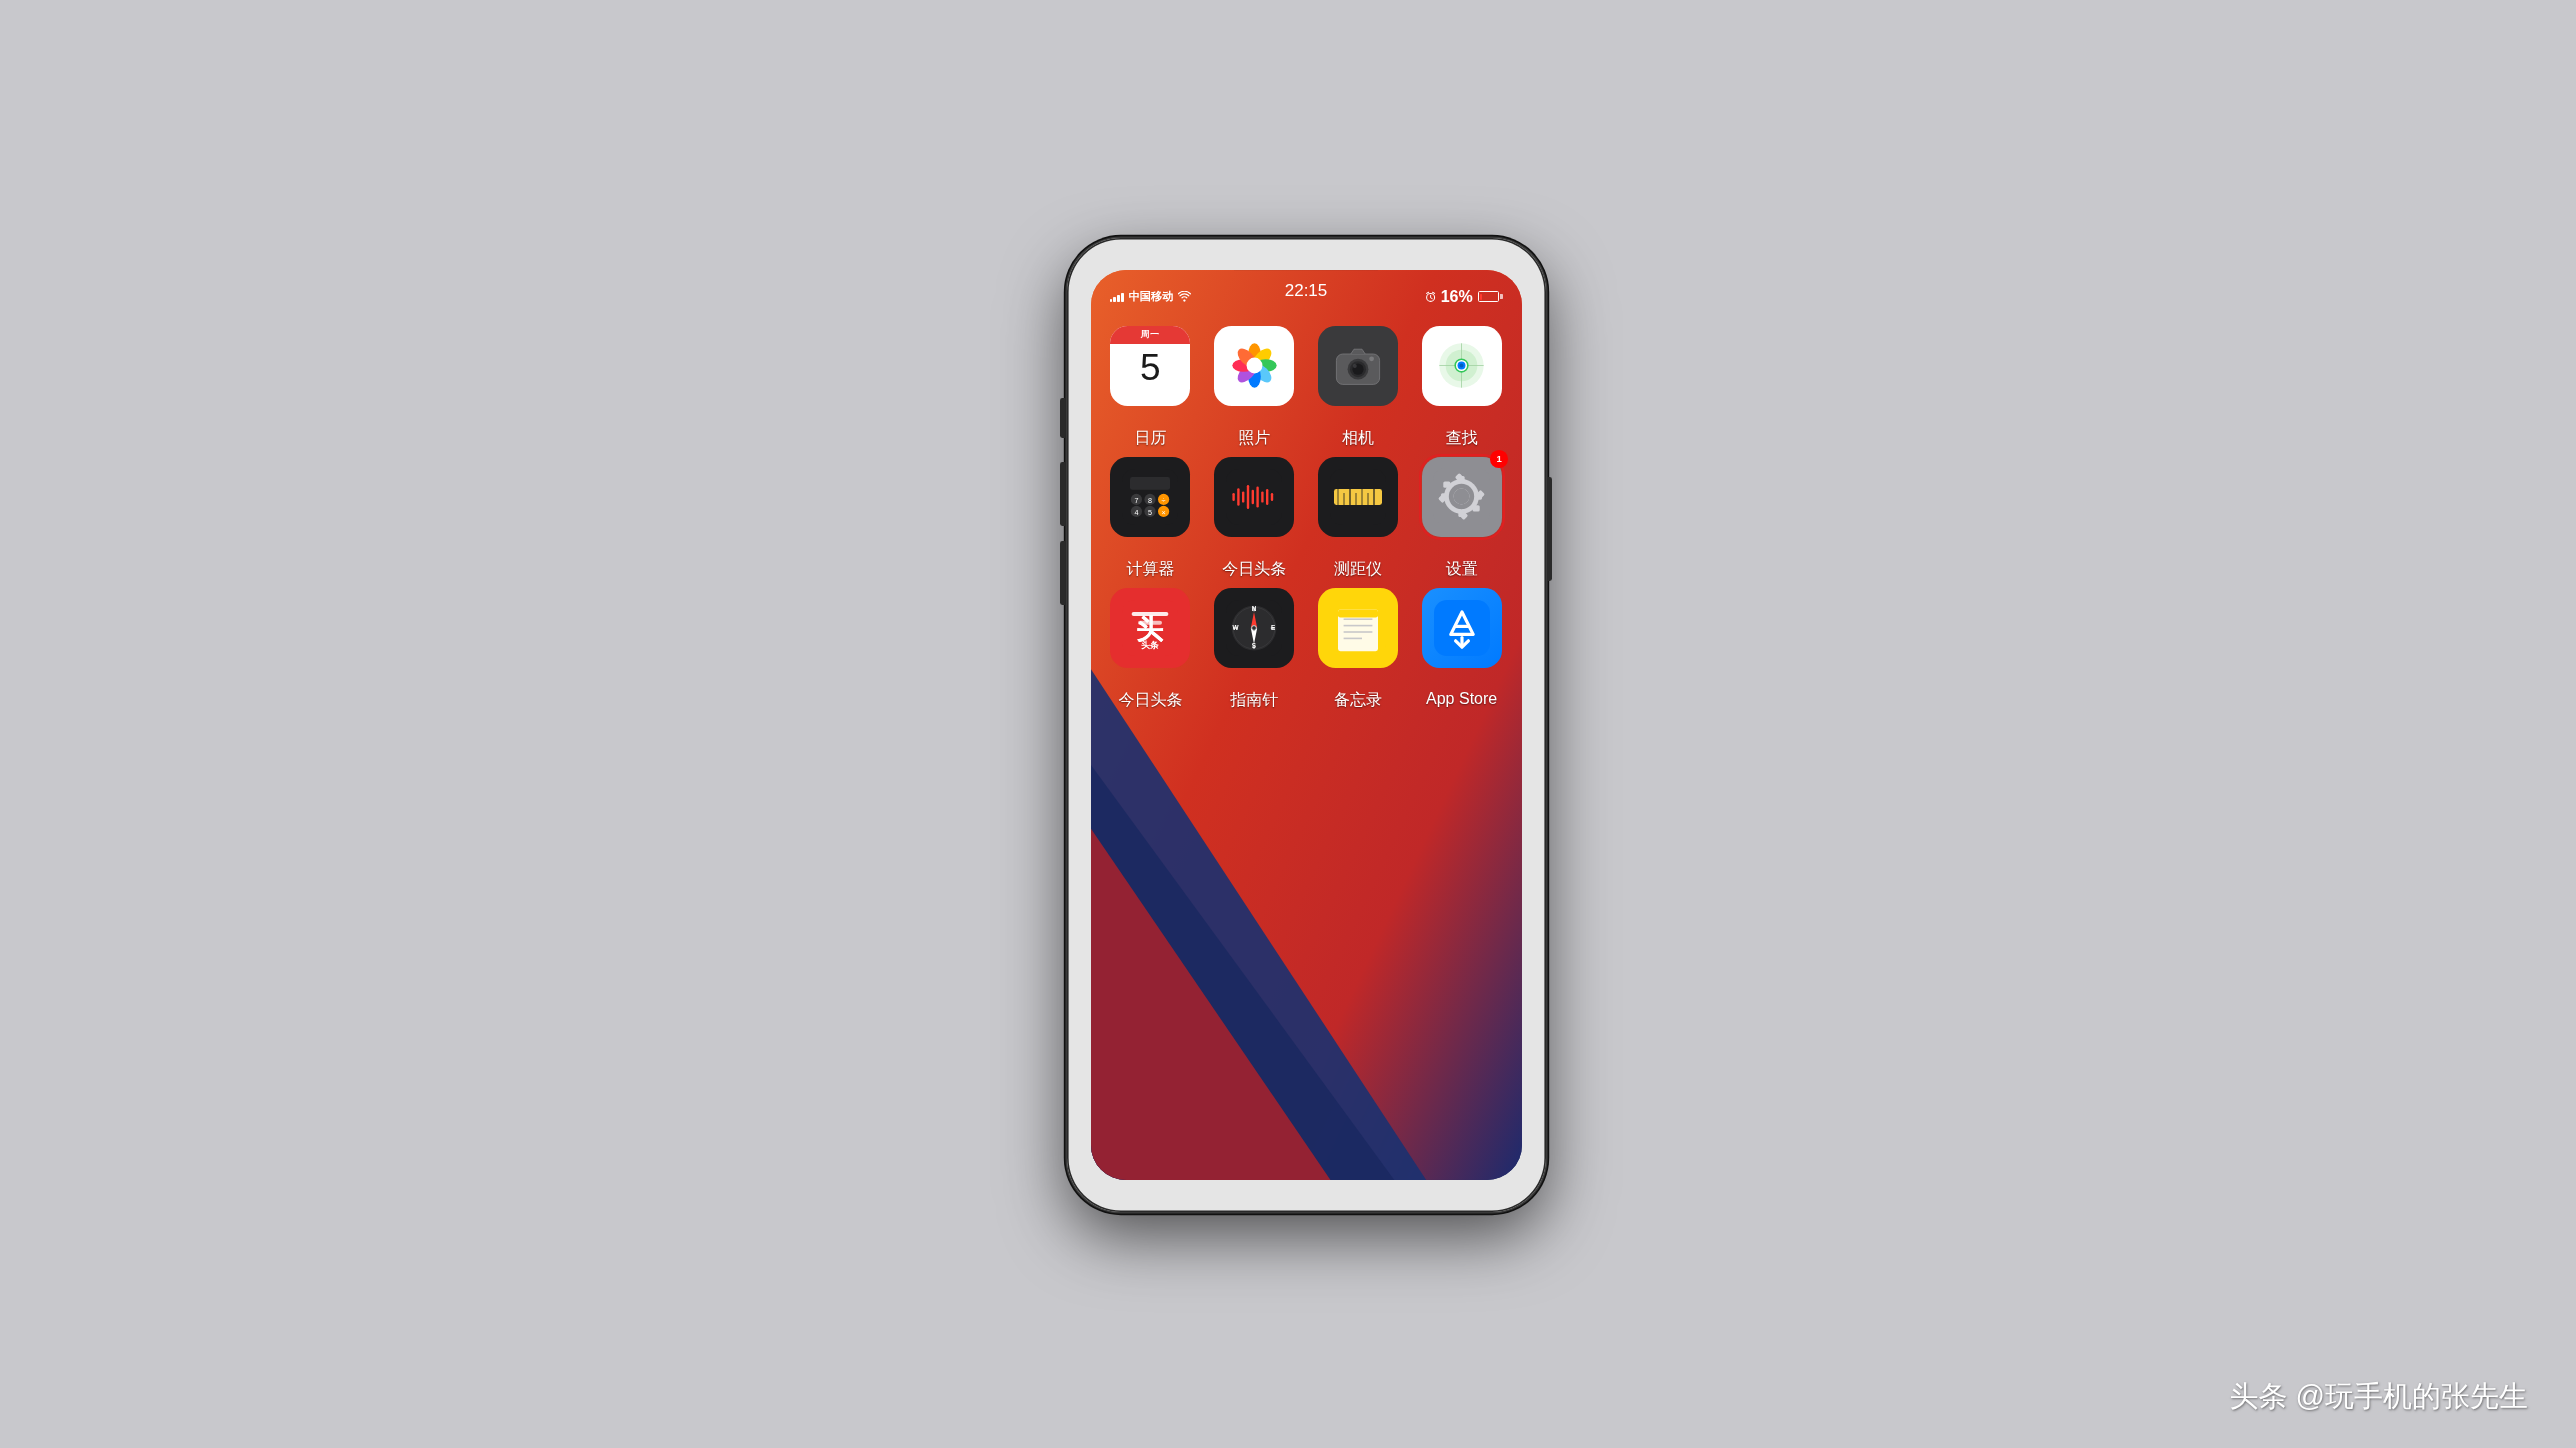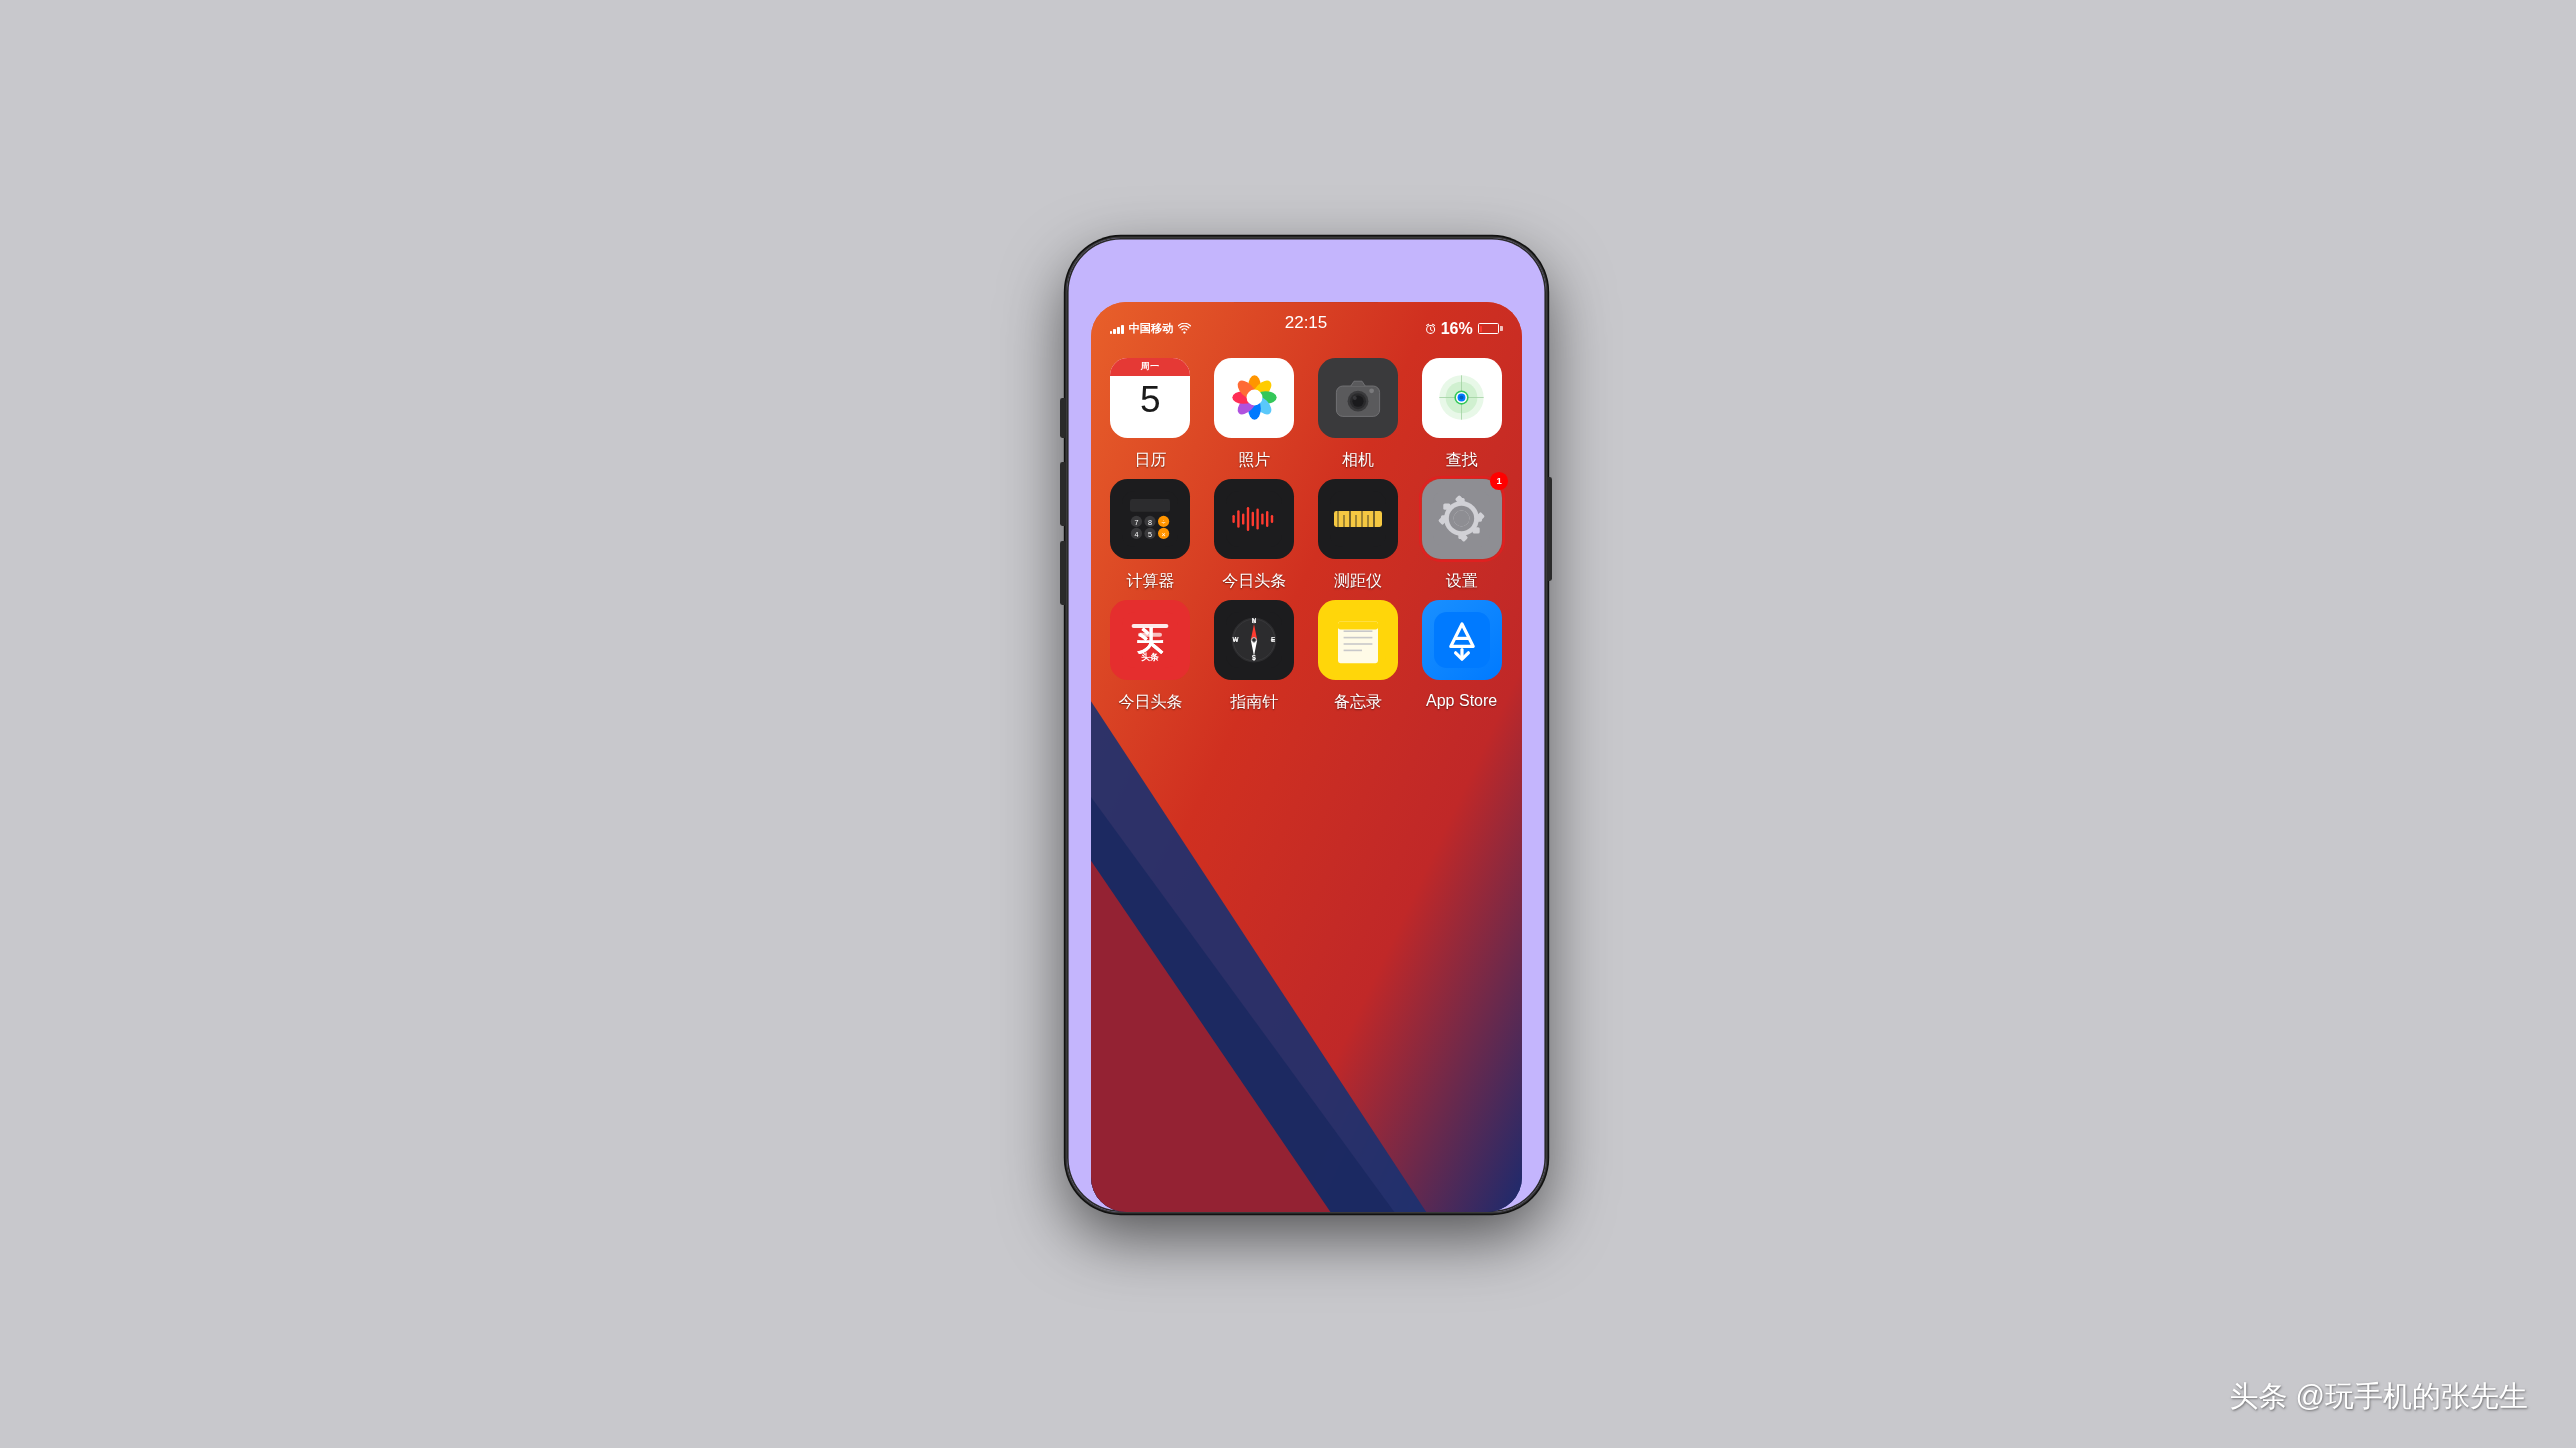--- a/index.html
+++ b/index.html
@@ -25,30 +25,30 @@
       font-weight: 500;
       text-shadow: 0.8px 0.8px 2.4px rgba(0,0,0,0.5);
       z-index: 100;
       margin-top: 10px;
     }
 
     
     .iphone-frame {
       width: 479px;
       height: 974px;
-      background: #c4b5fd;
+      background: #e5e5e5;
       border-radius: 54px;
       position: relative;
       box-shadow:
         0 0 0 1.6px #3a3a3a,
         0 0 0 3.2px #111,
         0 24px 64px rgba(0,0,0,0.6),
         inset 0 0 0 1.6px #2a2a2a;
       display: flex;
-      align-items: flex-end;
+      align-items: center;
       justify-content: center;
       margin-left: 36px;
     }
 
     
     .btn-side-left-top {
       position: absolute;
       left: -6.4px;
       top: 160px;
       width: 4.8px;
@@ -190,21 +190,21 @@
     }
     .app-row {
       display: flex;
       justify-content: space-around;
       align-items: flex-start;
     }
     .app-item {
       display: flex;
       flex-direction: column;
       align-items: center;
-      gap: 12px;
+      gap: 22px;
       cursor: pointer;
       position: relative;
       width: 88px;
     }
     .app-icon {
       width: 80px;
       height: 80px;
       border-radius: 17.6px;
       display: flex;
       align-items: center;

